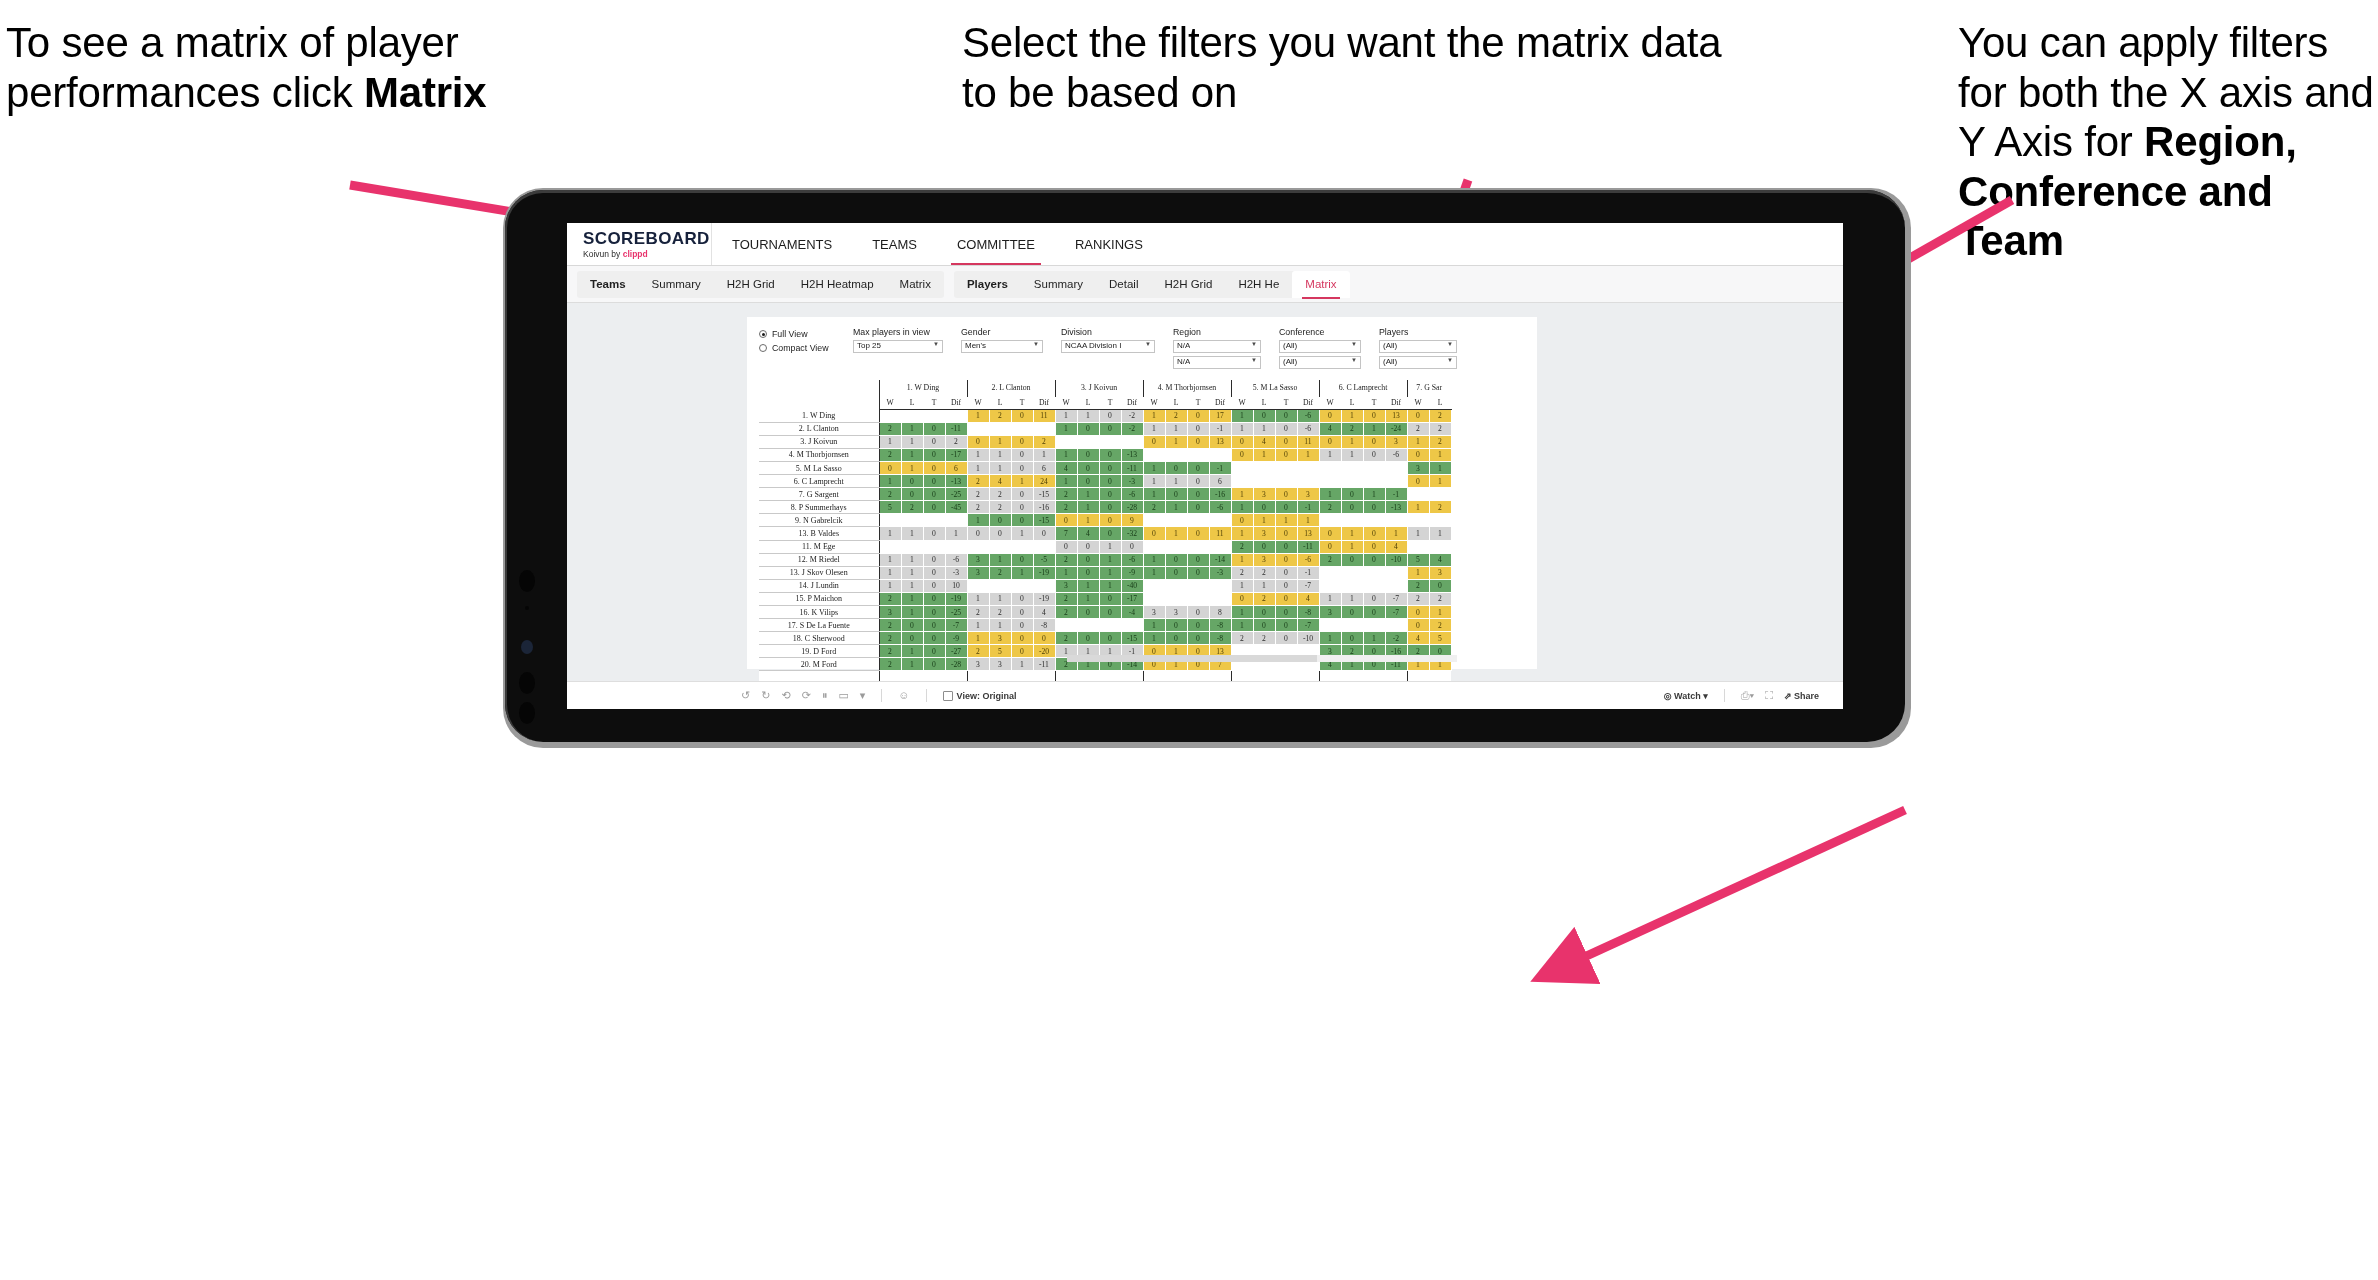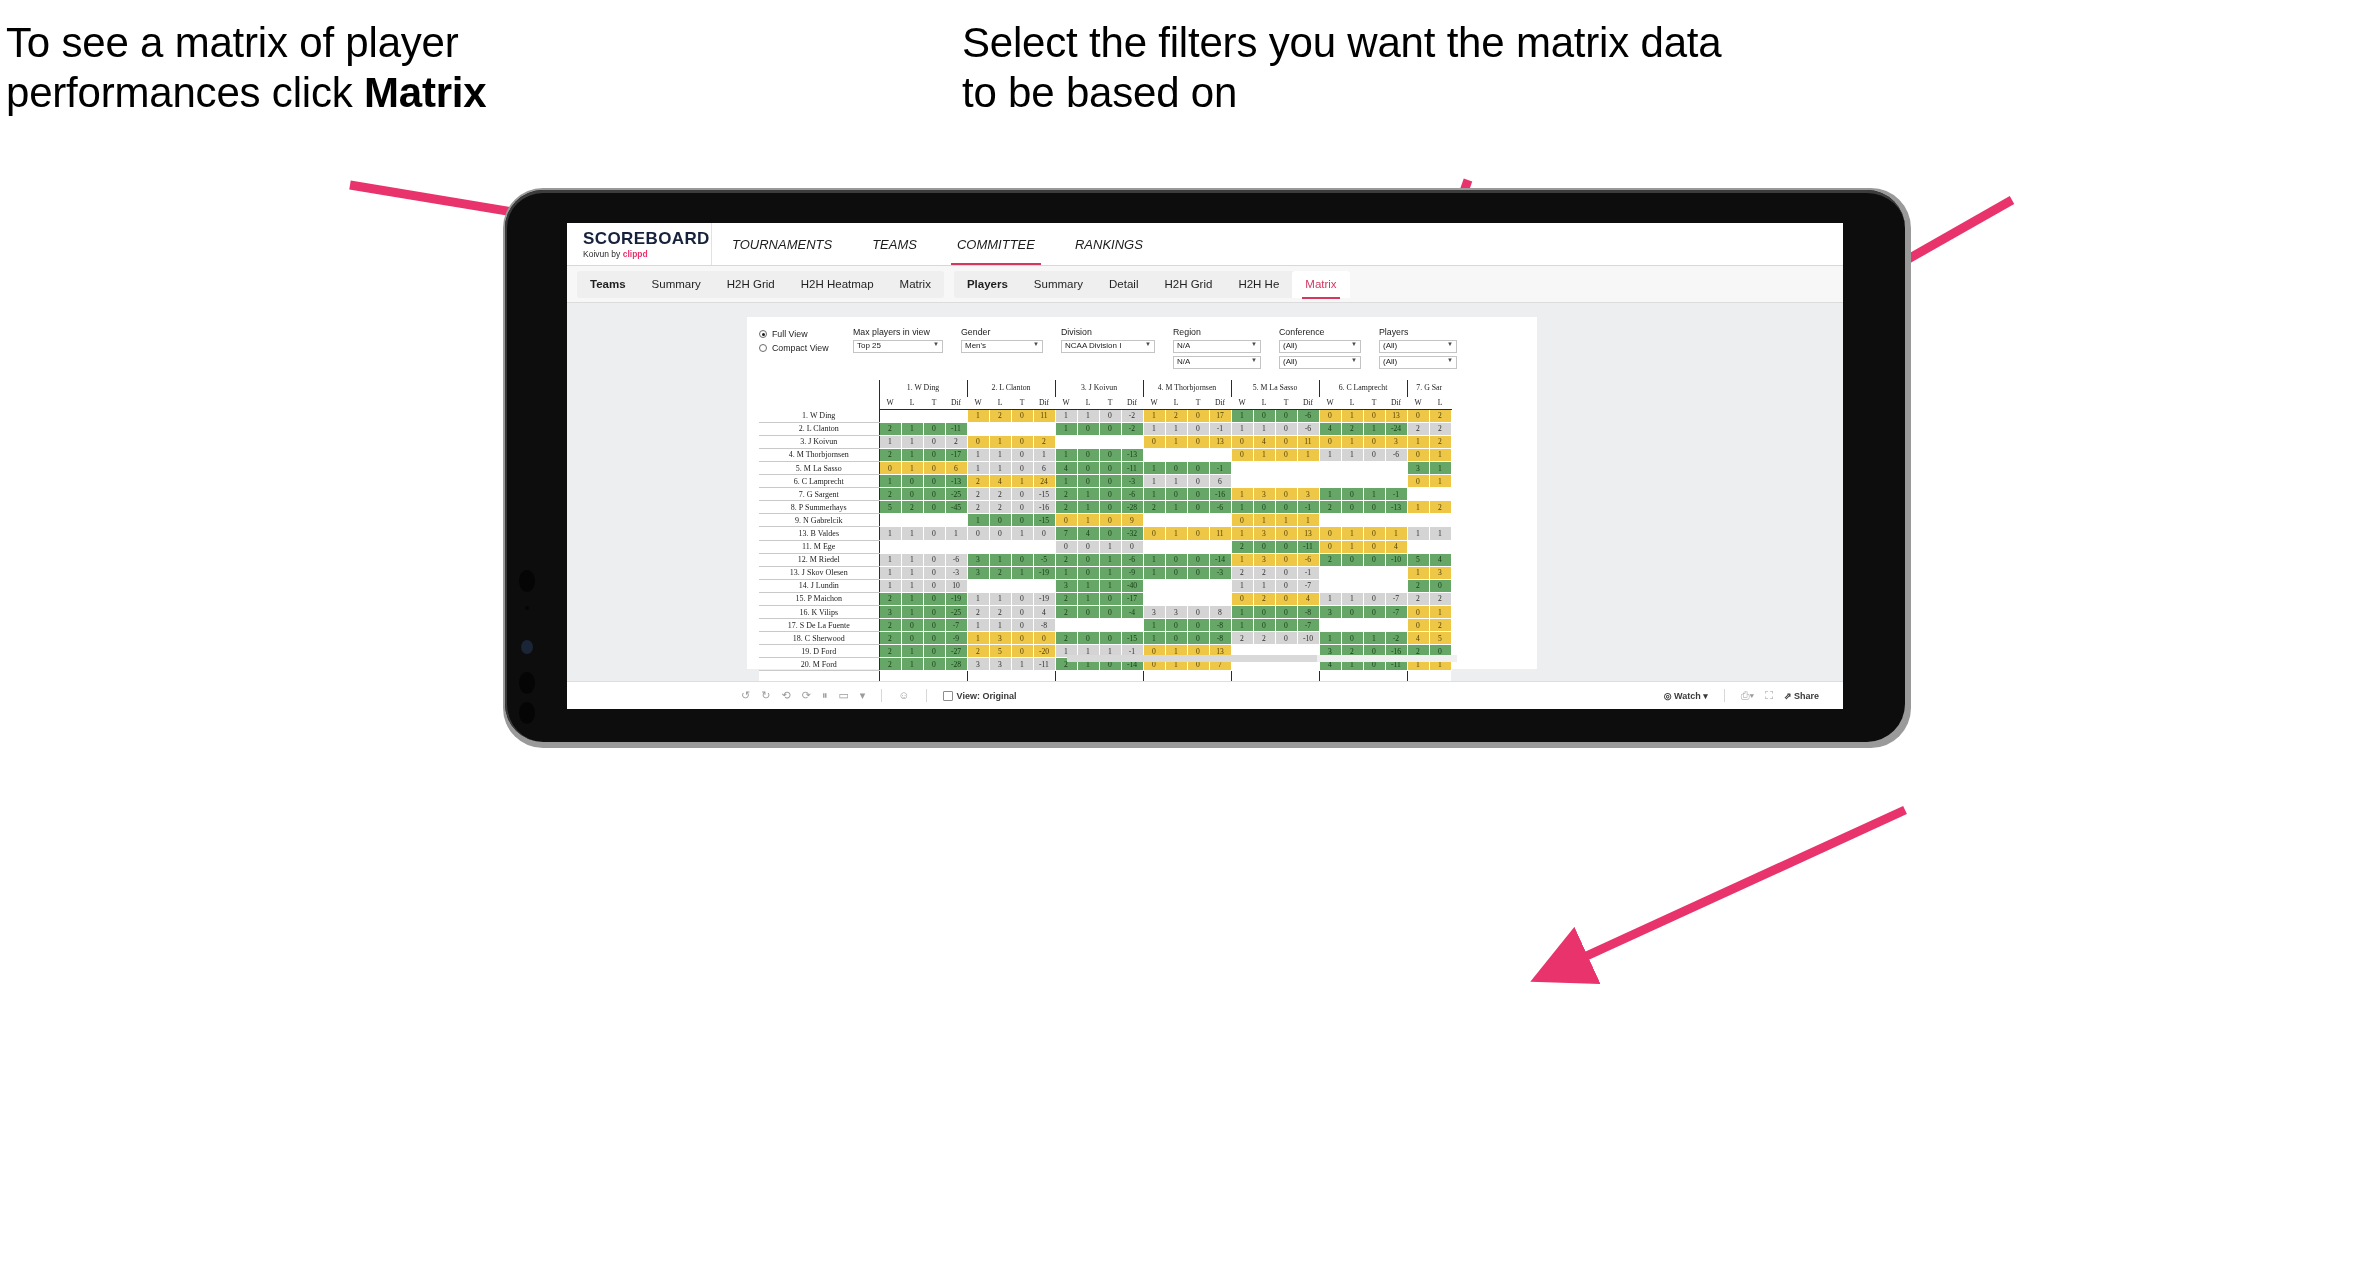--- a/index.html
+++ b/index.html
@@ -39,21 +39,21 @@
 
   
   .app-top { height:43px; background:#ffffff; display:flex; align-items:center;
              border-bottom:1px solid #d8d8d8; position:relative; }
   .logo-wrap { width:145px; padding-left:16px; border-right:1px solid #e2e2e2;
                height:100%; display:flex; flex-direction:column; justify-content:center; }
   .logo-main { font-size:17px; font-weight:bold; color:#16213b; letter-spacing:0.4px;
                font-family:"Liberation Sans", sans-serif; line-height:1; }
   .logo-sub  { font-size:8.5px; color:#2b2b2b; margin-top:3px; line-height:1; }
   .logo-sub .brand { color:#e8336c; font-weight:bold; }
-  .topnav { display:flex; align-items:center; height:100%;font-style:italic; }
+  .topnav { display:flex; align-items:center; height:100%; }
   .topnav .item { font-size:13px; color:#1c1c1c; padding:0 20px; height:100%;
                   display:flex; align-items:center; position:relative; }
   .topnav .item.active::after { content:""; position:absolute; left:14px; right:14px;
                   bottom:0; height:2.5px; background:#d5375f; }
 
   
   .subnav { height:37px; background:#f7f7f8; display:flex; align-items:center;
             border-bottom:1px solid #dcdcdc; }
   .tabgroup { display:flex; align-items:center; height:27px; background:#efefef;
               border-radius:3px; margin-left:10px; }
@@ -128,20 +128,23 @@
 </style>
 </head>
 <body>
 
 <div class="stage">
 
   <div class="anno" id="anno-matrix">
     <span>To see a matrix of player performances click </span><b>Matrix</b>
   </div>
   <div class="anno" id="anno-filters">Select the filters you want the matrix data to be based on</div>
+  <div class="anno" id="anno-axis">
+    <span>You  can apply filters for both the X axis and Y Axis for </span><b>Region, Conference and Team</b>
+  </div>
 
   <svg class="arrow" style="left:0;top:0;width:2378px;height:1280px" viewBox="0 0 2378 1280">
     <defs>
       <marker id="ah" markerWidth="7" markerHeight="7" refX="5.2" refY="3.5" orient="auto">
         <path d="M0,0 L7,3.5 L0,7 Z" fill="#e8336c"></path>
       </marker>
     </defs>
     <g stroke="#e8336c" stroke-width="9" fill="none" marker-end="url(#ah)">
       <line x1="350" y1="185" x2="1285" y2="340"></line>
       <line x1="1468" y1="180" x2="1410" y2="345"></line>

